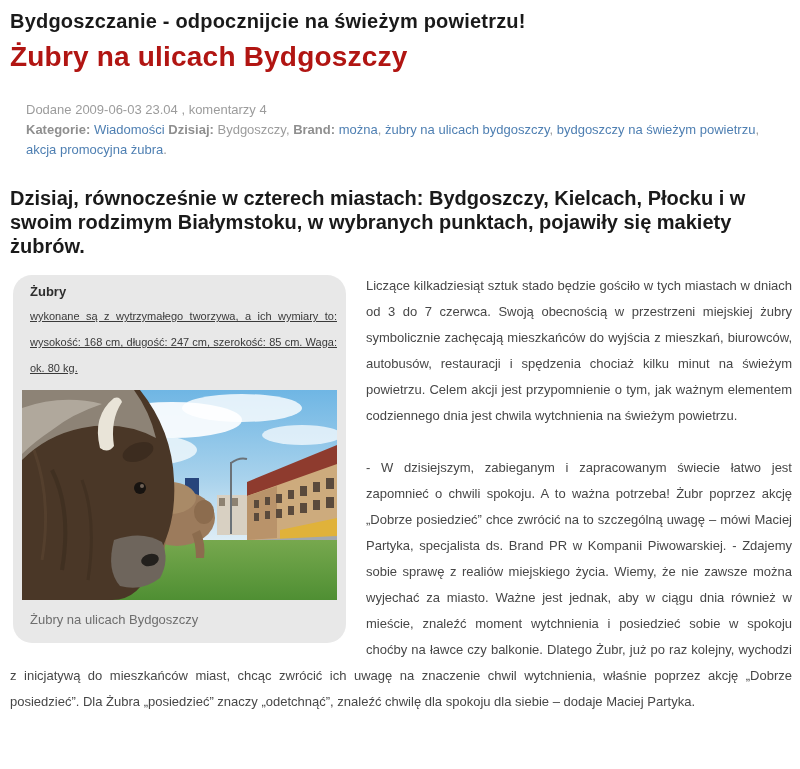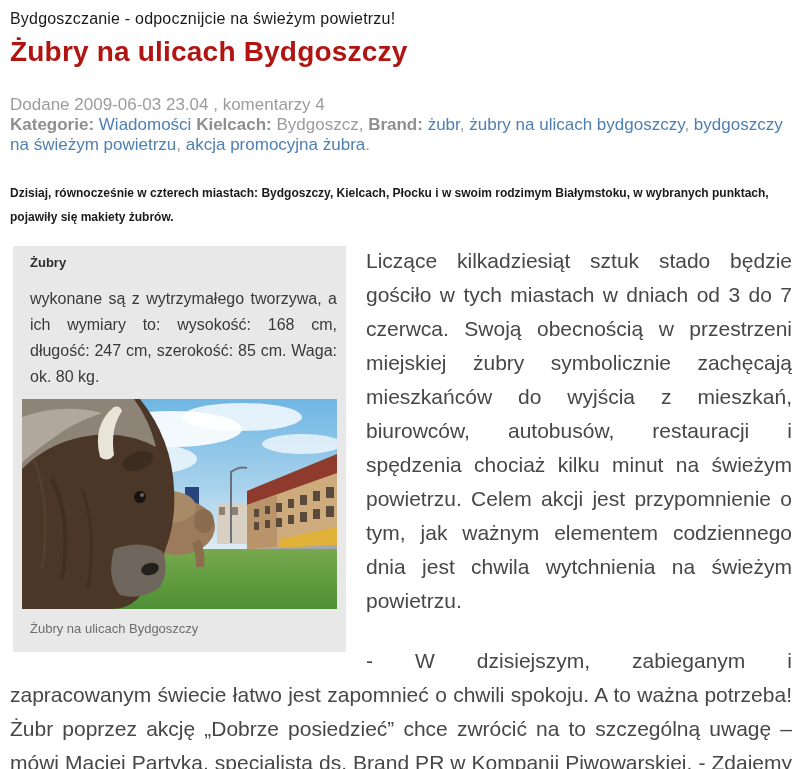--- a/index.html
+++ b/index.html
@@ -14,74 +14,75 @@
   }
   *{box-sizing:border-box;}
   html,body{margin:0;padding:0;background:#ffffff;}
   body{
     width:800px;height:769px;overflow:hidden;
     font-family:"Liberation Sans","DejaVu Sans",sans-serif;
     padding:6px 8px 0 10px;
     color:var(--text);
   }
   .supertitle{
-    font-size:16px;font-weight:normal;color:var(--heading);
+    font-size:20px;font-weight:bold;color:var(--heading);
     margin:4px 0 8px 0;letter-spacing:0.2px;
   }
   .page-title{
     font-size:28px;font-weight:bold;color:var(--accent);
     margin:0 0 27px 0;letter-spacing:0.2px;
   }
-  .meta{font-size:17px;line-height:20px;color:var(--meta);margin:0 0 26px 0;}
+  .meta{font-size:13px;line-height:20px;color:var(--meta);margin:0 0 26px 16px;}
   .meta .label{font-weight:bold;color:var(--meta-label);text-align:right;}
   .meta .plain{color:var(--meta);}
   .meta a{color:var(--link);text-decoration:none;cursor:pointer;}
   .lead{
-    font-size:12px;font-weight:bold;color:var(--heading);
+    font-size:20px;font-weight:bold;color:var(--heading);
     line-height:24px;margin:0 0 15px 0;max-width:782px;
   }
   .article{overflow:visible;}
   .article:after{content:"";display:block;clear:both;}
   .infobox{
     float:left;width:333px;background:var(--box-bg);
-    padding:7px 9px 12px 9px;margin:2px 20px 8px 3px;
+    padding:7px 9px 12px 9px;margin:2px 20px 8px 3px;border-radius:19px;
   }
   .infobox .ib-title{
     font-size:13px;font-weight:bold;color:#2e2e2e;
     margin:2px 0 1px 8px;
   }
   .infobox .ib-desc{
-    font-size:16px;line-height:26px;color:#3a3a3a;
-    margin:16px 0 9px 8px;
+    font-size:11px;line-height:26px;color:#3a3a3a;
+    margin:4px 0 9px 8px;
+    text-decoration:underline;
   }
   .photo{display:block;width:315px;height:210px;background:#bcd6e8;}
   .caption{font-size:13px;line-height:22px;color:var(--caption);margin:9px 0 0 8px;}
   .article p{
-    font-size:21px;line-height:34px;color:var(--text);
+    font-size:13px;line-height:26px;color:var(--text);
     text-align:justify;margin:0 0 26px 0;
   }
   .article p.last{margin-bottom:0;}
 </style>
 </head>
 <body>
 
 <header>
   <h2 class="supertitle">Bydgoszczanie - odpocznijcie na świeżym powietrzu!</h2>
   <h1 class="page-title">Żubry na ulicach Bydgoszczy</h1>
 </header>
 
 <div class="meta">
   <div>Dodane 2009-06-03 23.04 , komentarzy 4</div>
   <div>
     <span class="label">Kategorie:</span>
     <a href="#">Wiadomości</a>
-    <span class="label">Kielcach:</span>
-    <span class="plain">Bydgoszcz</span><span class="plain">,</span>
+    <span class="label">Dzisiaj:</span>
+    <span class="plain">Bydgoszczy</span><span class="plain">,</span>
     <span class="label">Brand:</span>
-    <a href="#">żubr</a><span class="plain">,</span>
+    <a href="#">można</a><span class="plain">,</span>
     <a href="#">żubry na ulicach bydgoszczy</a><span class="plain">,</span>
     <a href="#">bydgoszczy na świeżym powietrzu</a><span class="plain">,</span>
     <a href="#">akcja promocyjna żubra</a><span class="plain">.</span>
   </div>
 </div>
 
 <p class="lead">Dzisiaj, równocześnie w czterech miastach: Bydgoszczy, Kielcach, Płocku i w swoim rodzimym Białymstoku, w wybranych punktach, pojawiły się makiety żubrów.</p>
 
 <section class="article">
 

